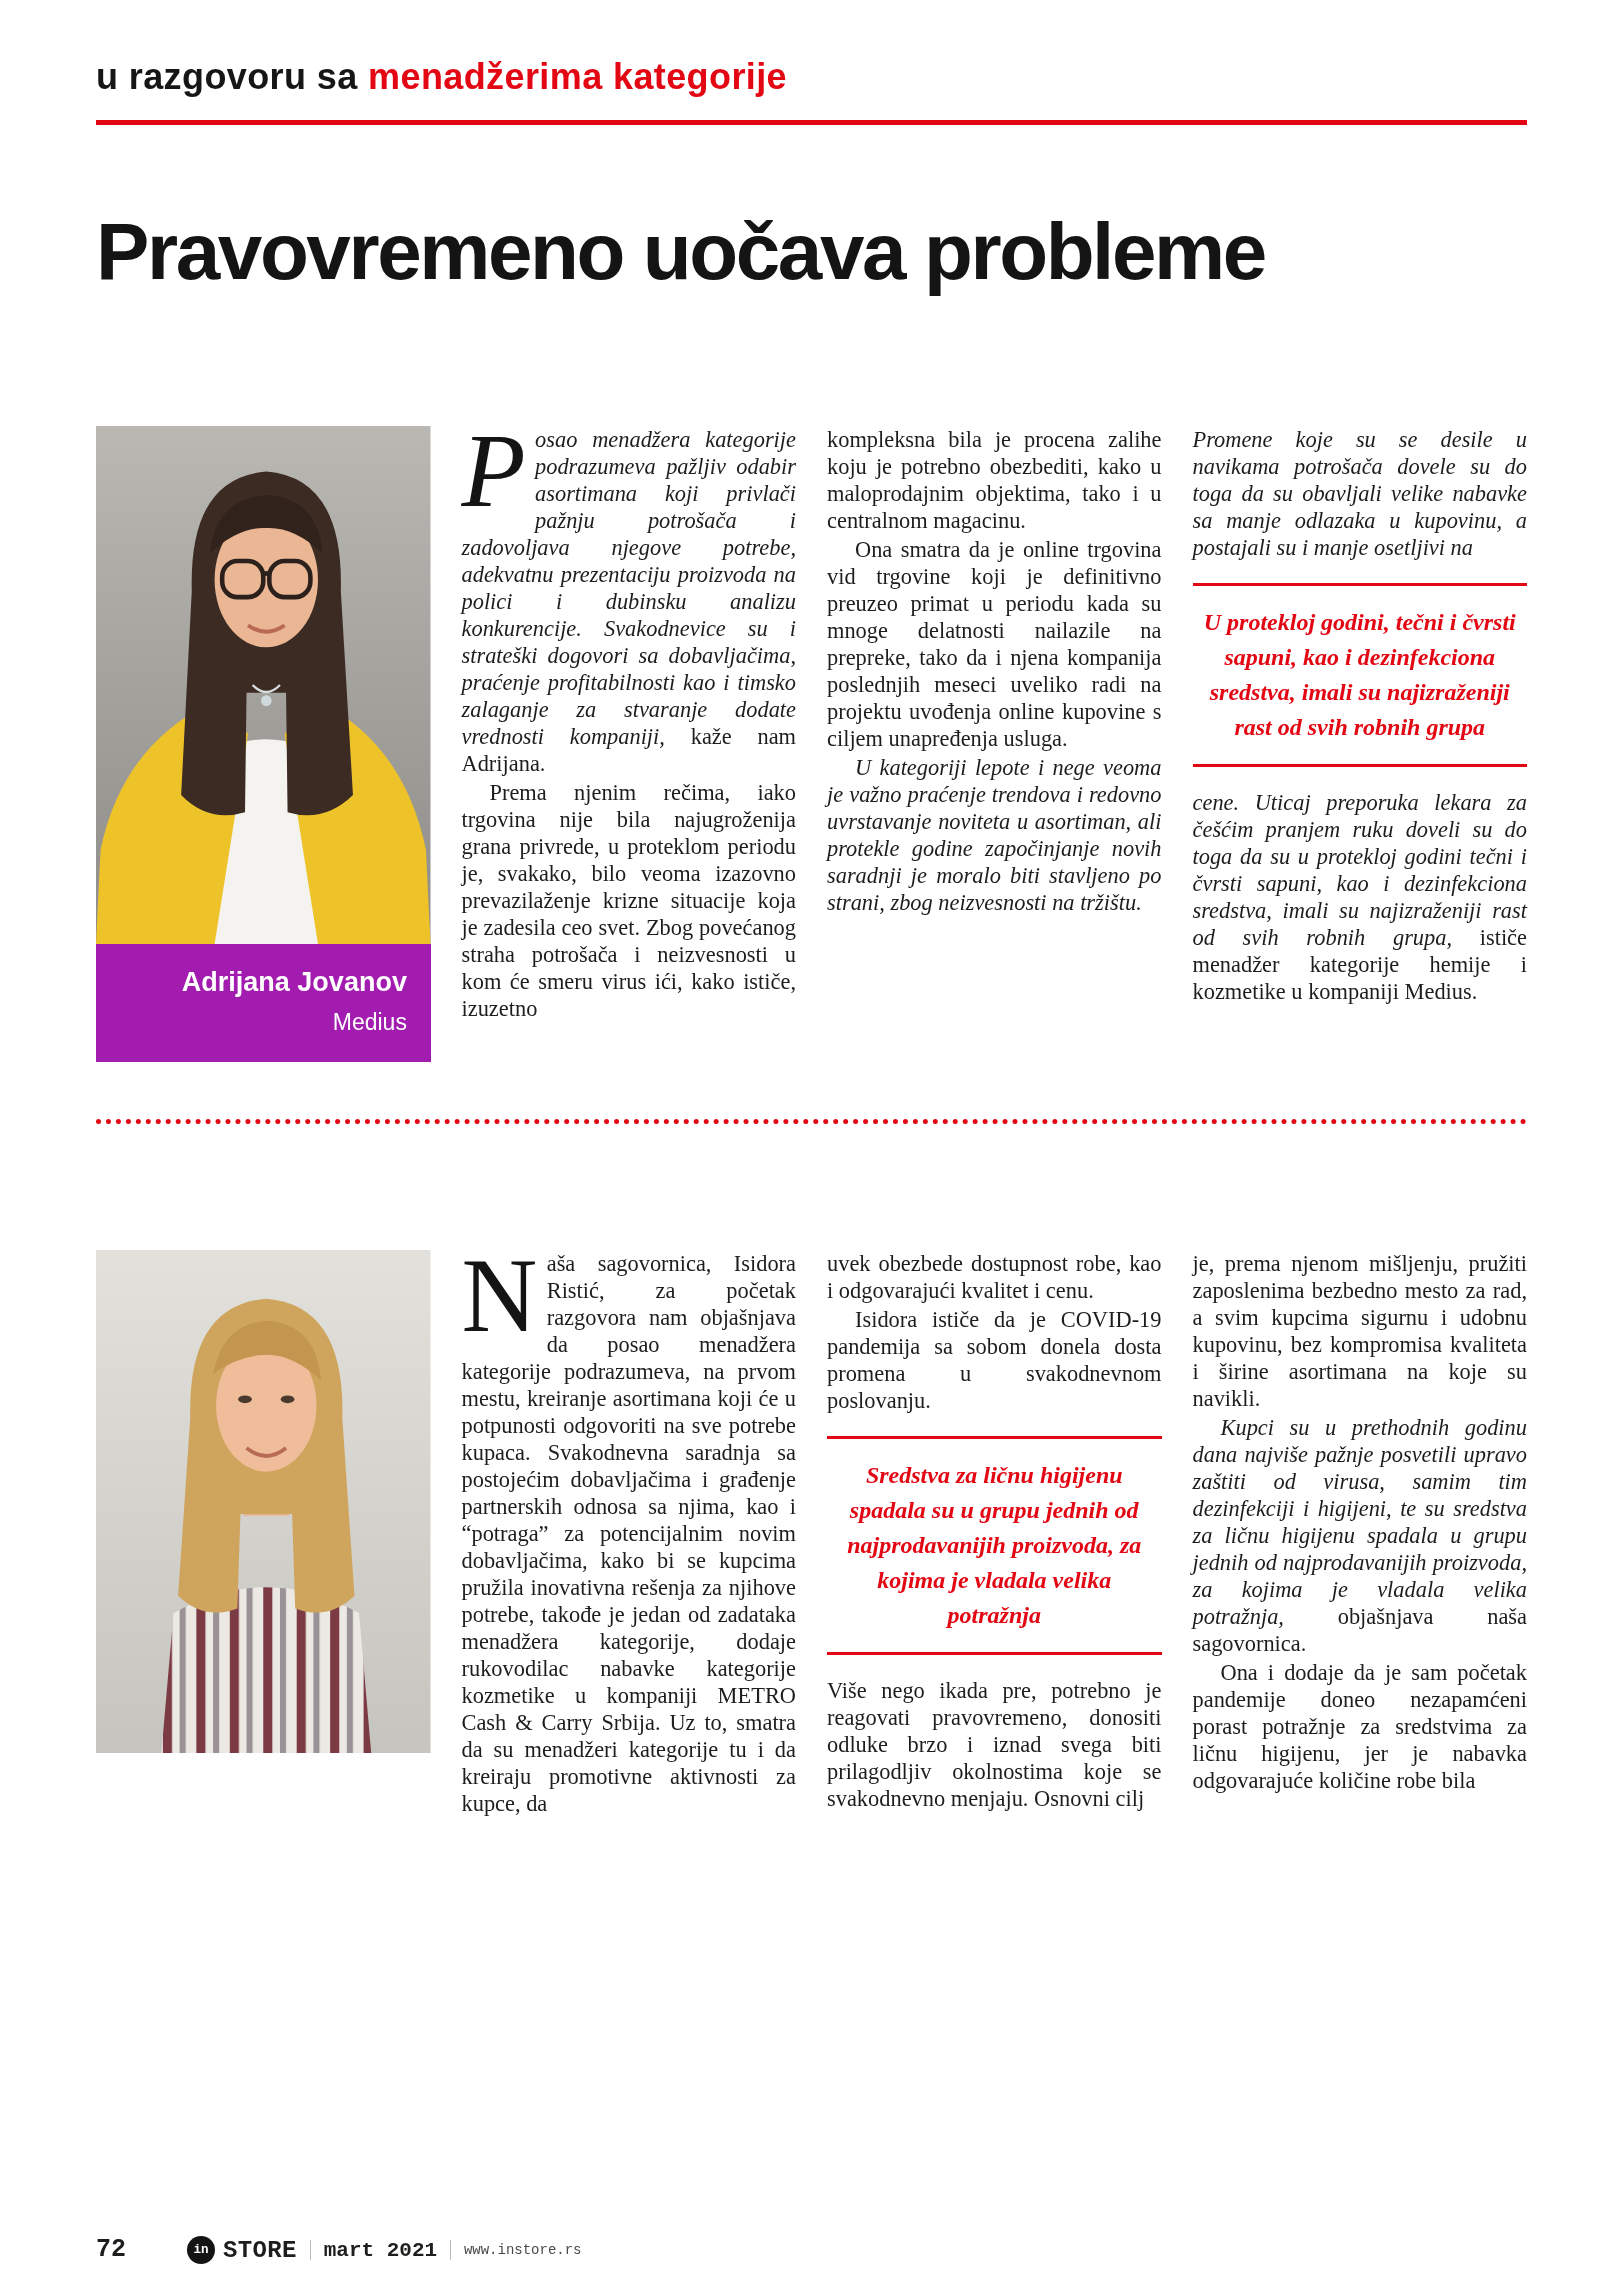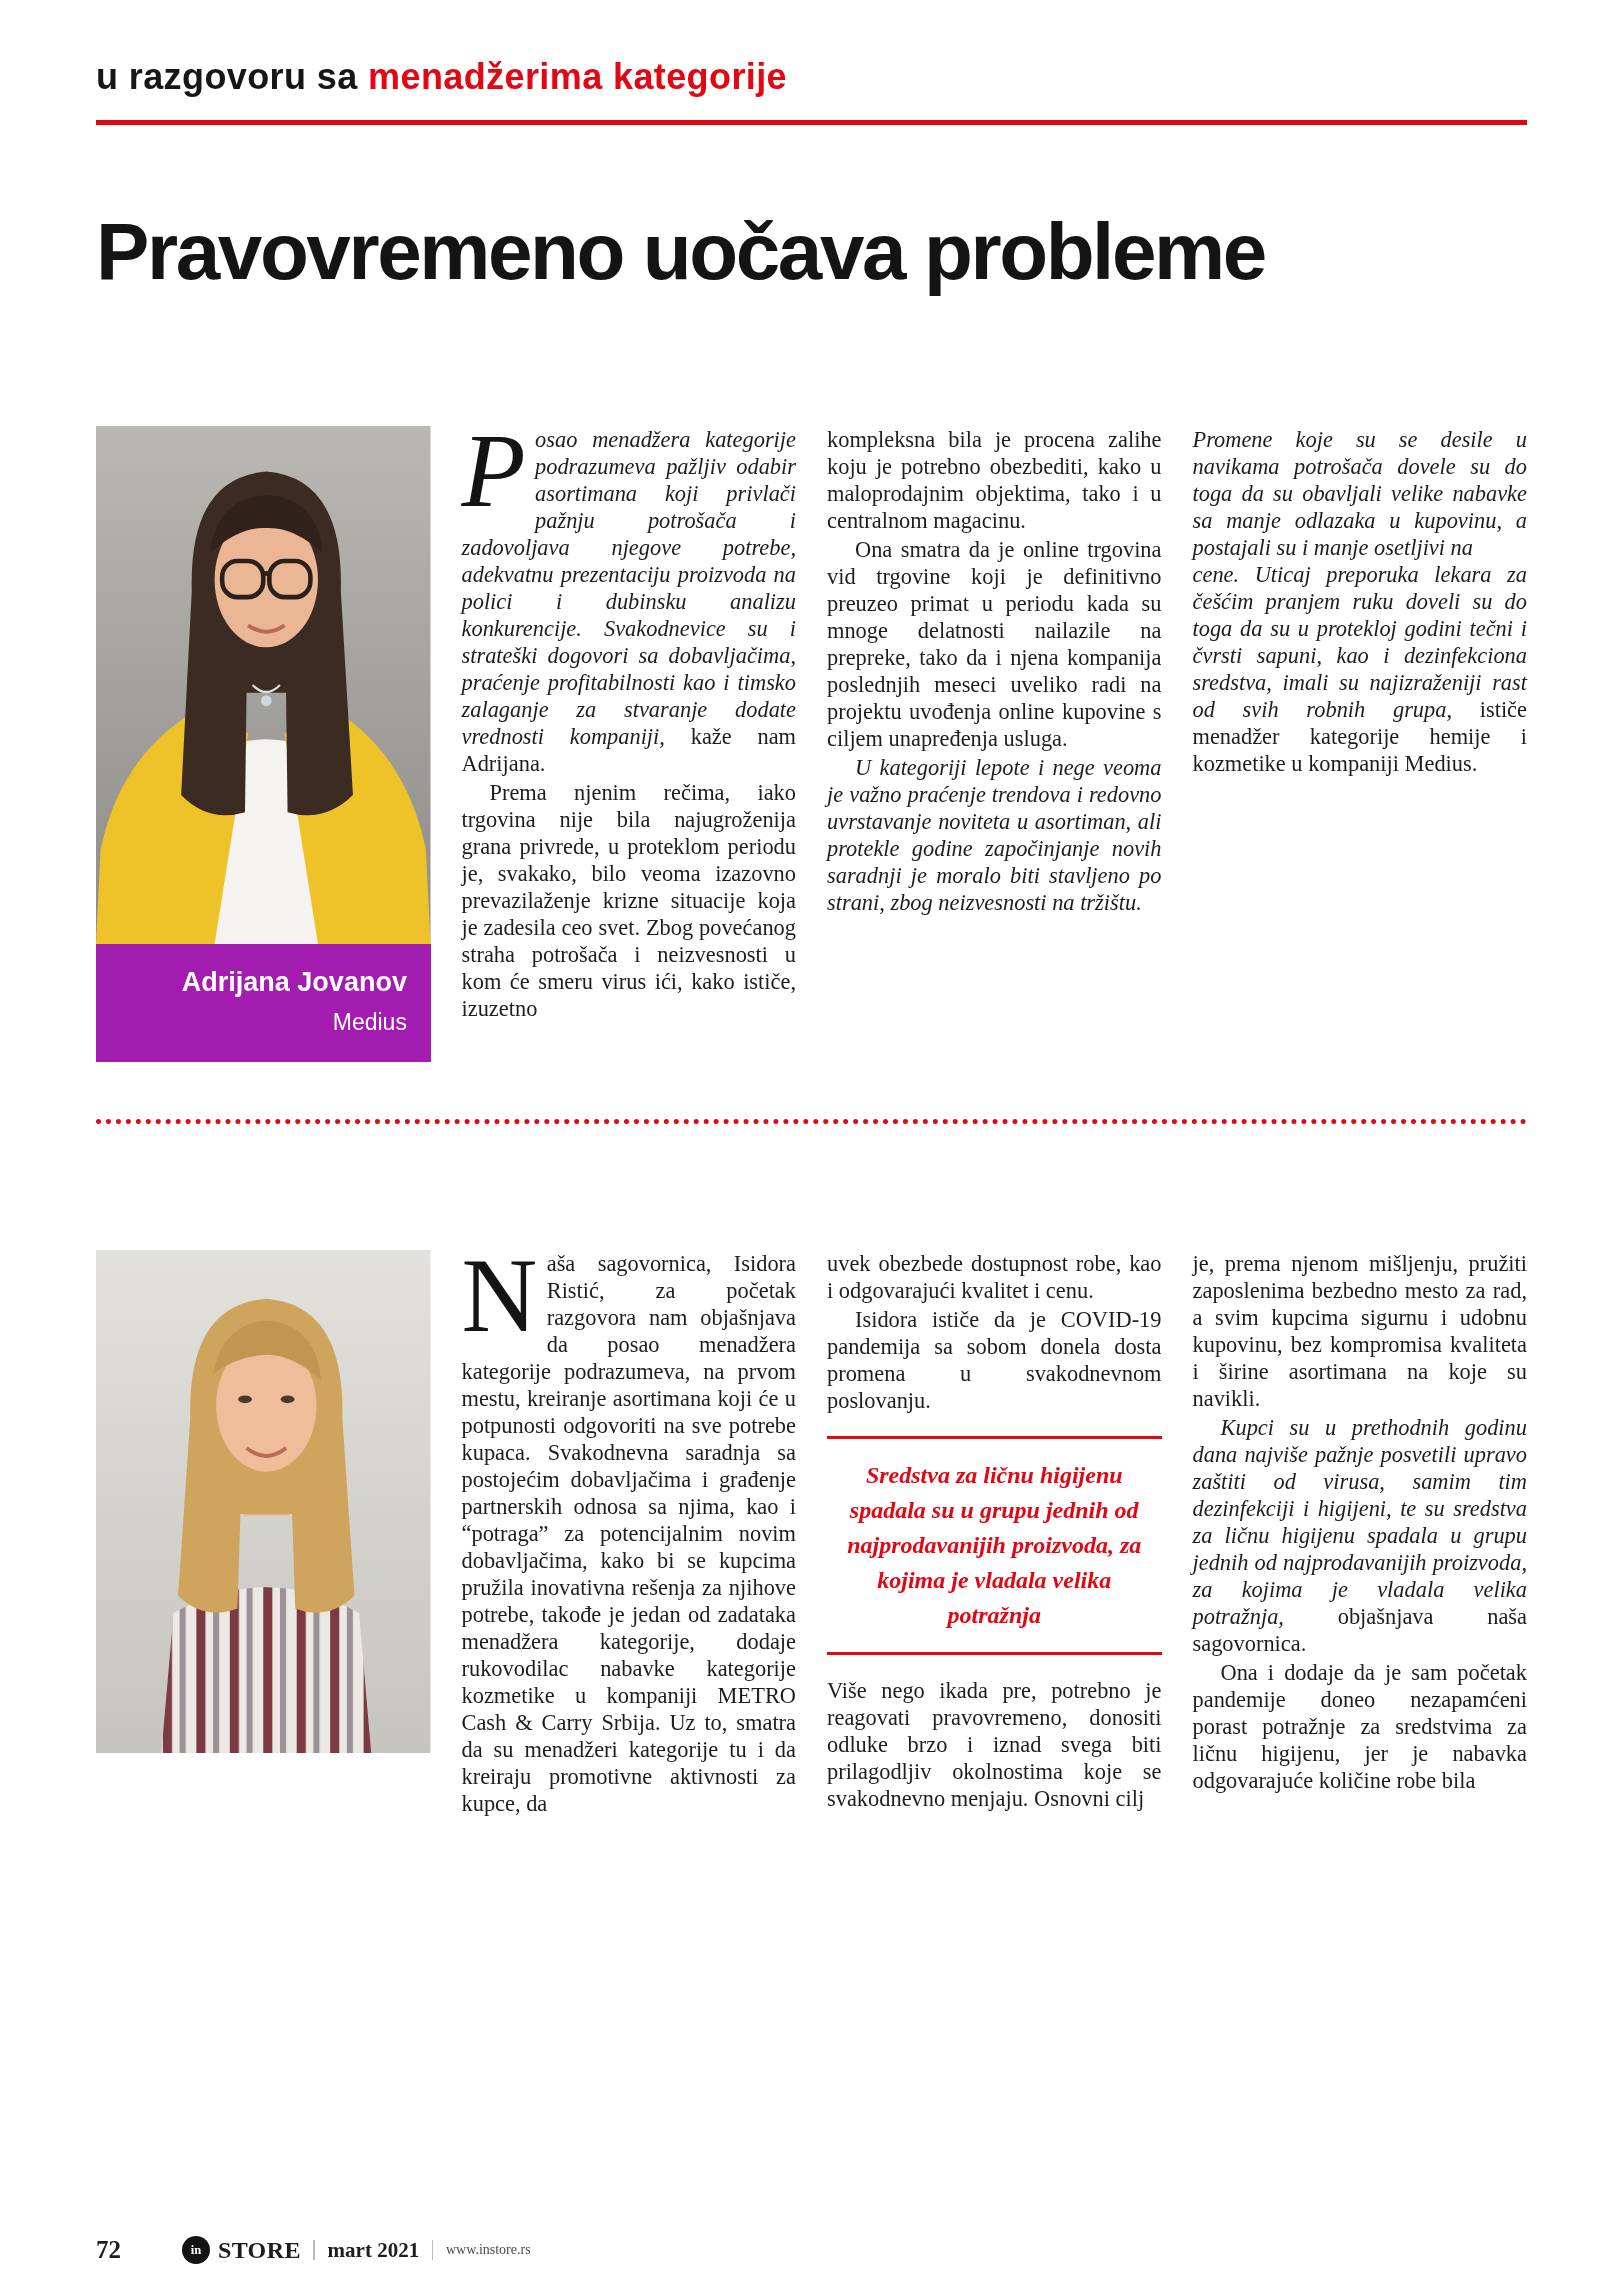--- a/index.html
+++ b/index.html
@@ -89,22 +89,22 @@
   
   .dotted {
     border-top:5.5px dotted #e30613;
     margin-top:57px;
   }
   
   .footer {
     position:absolute;
     left:96px; right:96px; bottom:31px;
     display:flex;
-    align-items:center;
-    font-family:Liberation Serif, serif;
+    align-items:flex-end;
+    font-family:Liberation Mono, monospace;
     font-size:23px;
     color:#1d1d1b;
   }
   .footer .pnum { font-weight:bold; font-size:25px; }
   .footer .logo-group { display:flex; align-items:center; margin-left:61px; }
   .logo-circle {
     width:28px; height:28px; border-radius:50%;
     background:#141414; color:#fff;
     display:flex; align-items:center; justify-content:center;
     font-size:12.6px; font-weight:bold;
@@ -175,20 +175,21 @@
     </div>
 
     <div class="col">
       <p>kompleksna bila je procena zalihe koju je potrebno obezbediti, kako u maloprodajnim objektima, tako i u centralnom magacinu.</p>
       <p class="ind">Ona smatra da je online trgovina vid trgovine koji je definitivno preuzeo primat u periodu kada su mnoge delatnosti nailazile na prepreke, tako da i njena kompanija poslednjih meseci uveliko radi na projektu uvođenja online kupovine s ciljem unapređenja usluga.</p>
       <p class="ind italic">U kategoriji lepote i nege veoma je važno praćenje trendova i redovno uvrstavanje noviteta u asortiman, ali protekle godine započinjanje novih saradnji je moralo biti stavljeno po strani, zbog neizvesnosti na tržištu.</p>
     </div>
 
     <div class="col">
       <p class="italic">Promene koje su se desile u navikama potrošača dovele su do toga da su obavljali velike nabavke sa manje odlazaka u kupovinu, a postajali su i manje osetljivi na</p>
+      <div class="pullquote">U protekloj godini, tečni i čvrsti sapuni, kao i dezinfekciona sredstva, imali su najizraženiji rast od svih robnih grupa</div>
       <p><span class="italic">cene. Uticaj preporuka lekara za češćim pranjem ruku doveli su do toga da su u protekloj godini tečni i čvrsti sapuni, kao i dezinfekciona sredstva, imali su najizraženiji rast od svih robnih grupa,</span><span> ističe menadžer kategorije hemije i kozmetike u kompaniji Medius.</span></p>
     </div>
 
   </div>
 
   <div class="dotted"></div>
 
 
   <div class="cols second">
 

